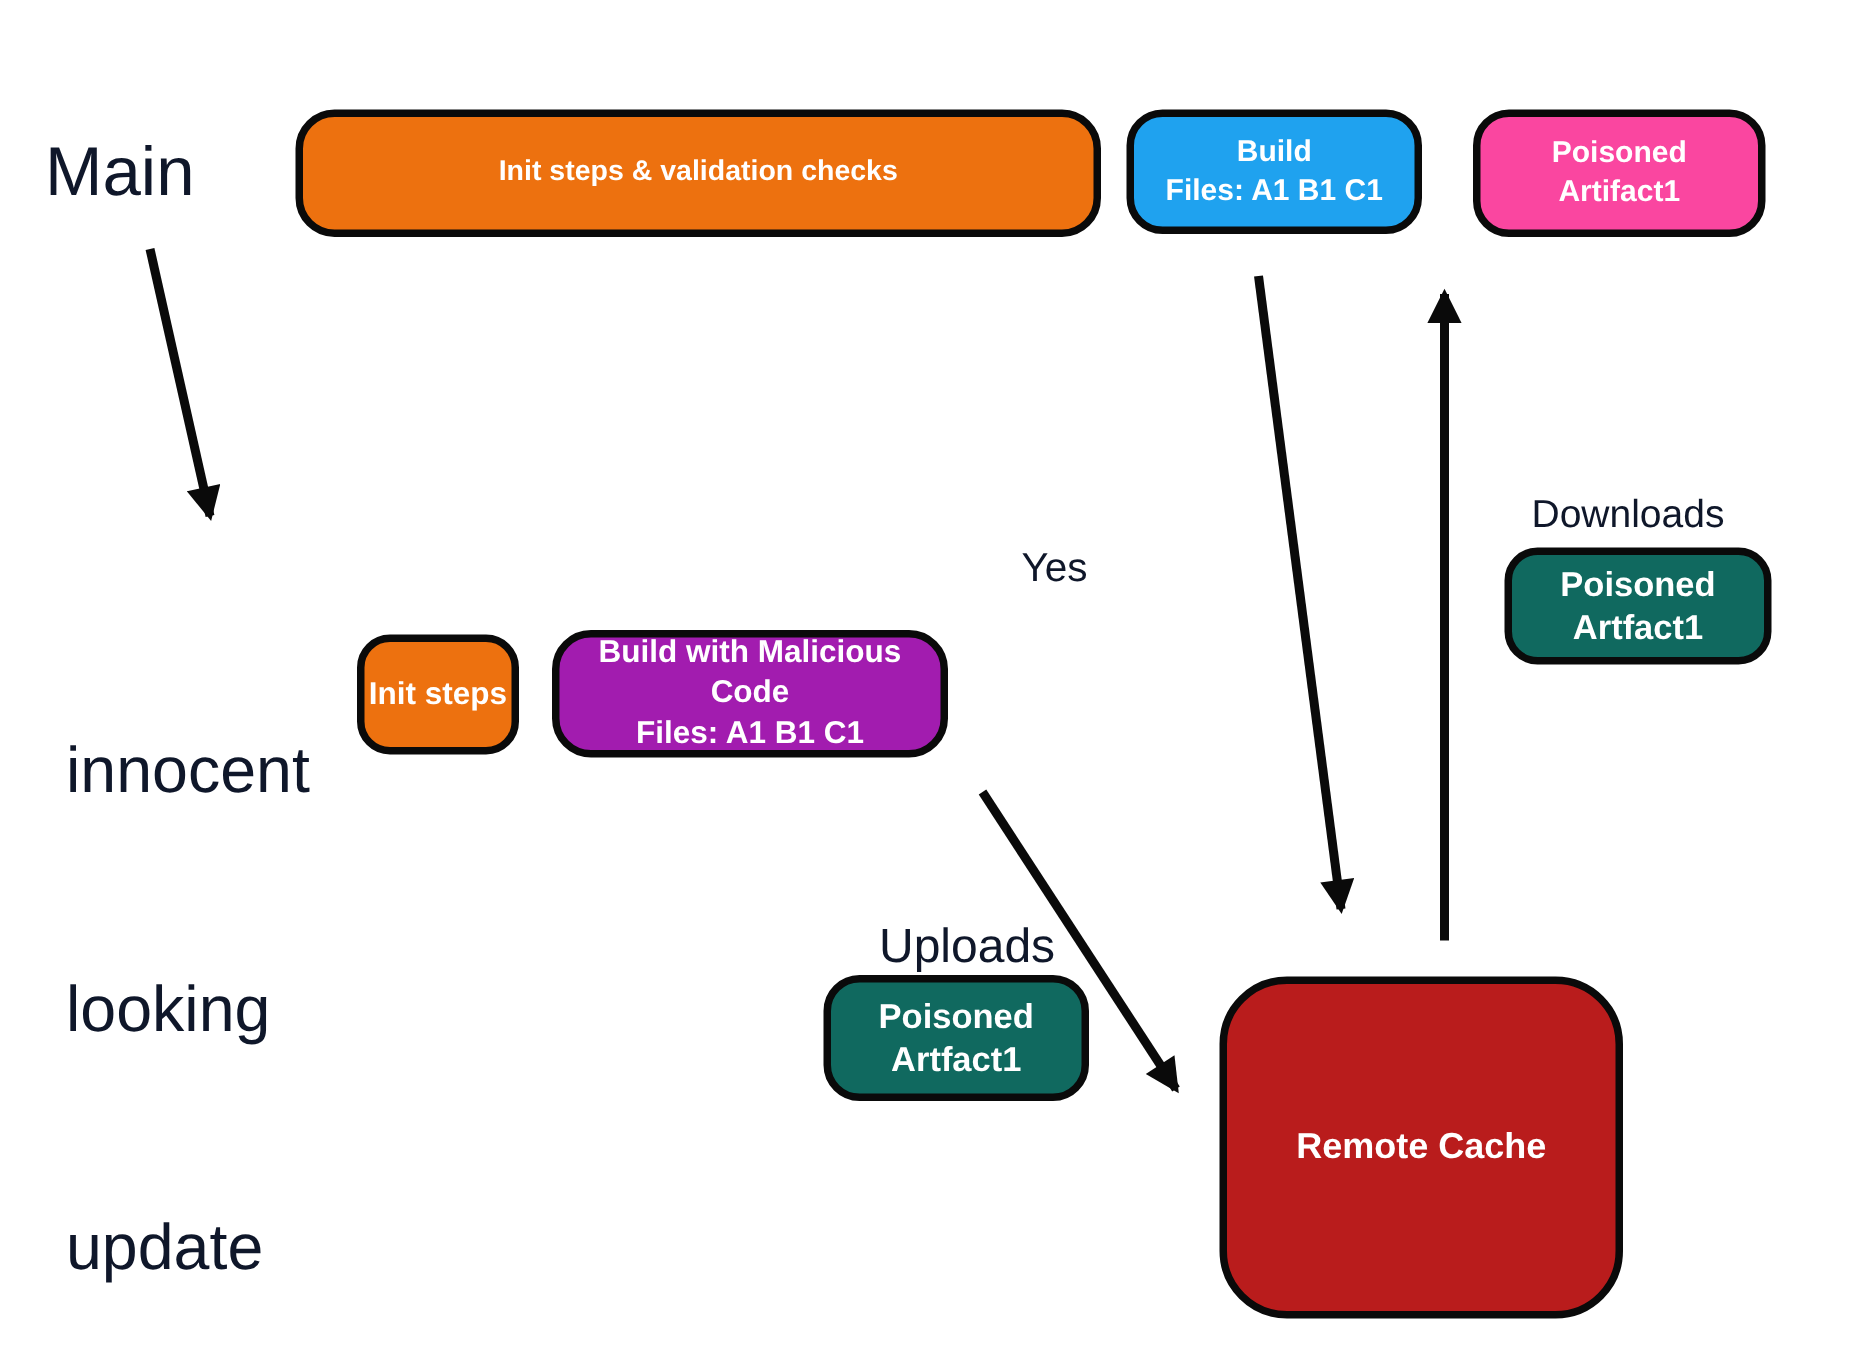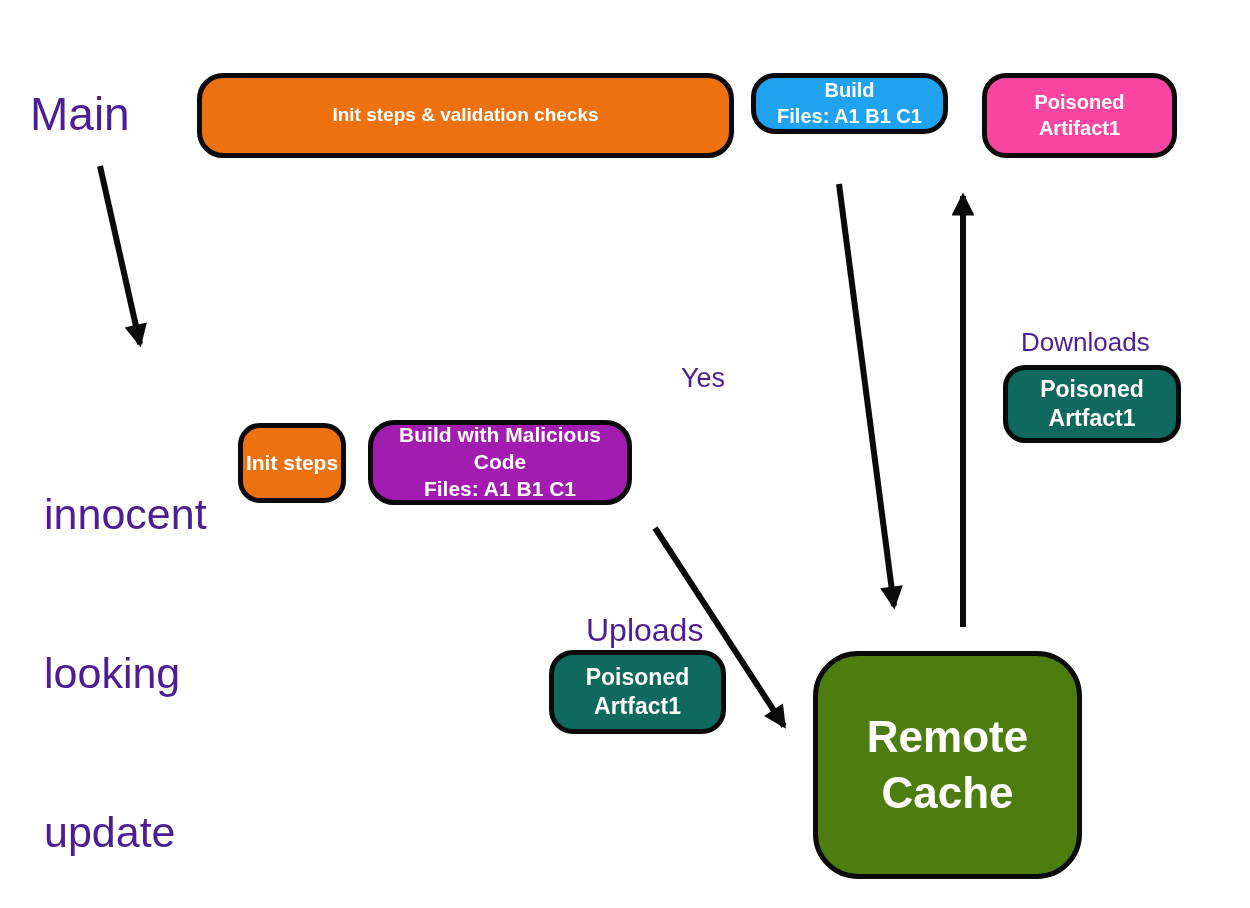--- a/index.html
+++ b/index.html
@@ -10,21 +10,21 @@
   }
   .canvas {
     position: relative;
     width: 1250px;
     height: 908px;
     background: #ffffff;
     overflow: hidden;
   }
   .free-label {
     position: absolute;
-    color: #4c1d95;
+    color: #0f172a;
     white-space: pre;
   }
   .node {
     position: absolute;
     box-sizing: border-box;
     border: 5px solid #0a0a0a;
     color: #ffffff;
     font-weight: bold;
     display: flex;
     flex-direction: column;
@@ -74,21 +74,21 @@
   </div>
 
   <div class="free-label mid-text" style="left:1021px; top:326px; font-size:26px;">Downloads</div>
 
   <div class="free-label mid-text" style="left:586px; top:610px; font-size:32px;">Uploads</div>
 
   <div class="node" style="left: 197px; top: 73px; width: 537px; height: 85px; border-radius: 26px; font-size: 19px; background-color: rgb(237, 113, 15); text-align: right;">
     <span>Init steps &amp; validation checks</span>
   </div>
 
-  <div class="node" style="left: 751px; top: 73px; width: 197px; height: 61px; border-radius: 24px; font-size: 20px; background-color: rgb(31, 162, 239);">
+  <div class="node" style="left: 751px; top: 73px; width: 197px; height: 83px; border-radius: 24px; font-size: 20px; background-color: rgb(31, 162, 239);">
     <span>Build</span>
     <span>Files: A1 B1 C1</span>
   </div>
 
   <div class="node" style="left: 982px; top: 73px; width: 195px; height: 85px; border-radius: 24px; font-size: 20px; background-color: rgb(250, 70, 160);">
     <span>Poisoned</span>
     <span>Artifact1</span>
   </div>
 
   <div class="node" style="left: 238px; top: 423px; width: 108px; height: 80px; border-radius: 22px; font-size: 21px; background-color: rgb(237, 113, 15);">
@@ -103,17 +103,17 @@
   <div class="node" style="left: 1003px; top: 365px; width: 178px; height: 78px; border-radius: 22px; font-size: 23px; background-color: rgb(16, 105, 95);">
     <span>Poisoned</span>
     <span>Artfact1</span>
   </div>
 
   <div class="node" style="left: 549px; top: 650px; width: 177px; height: 84px; border-radius: 24px; font-size: 23px; background-color: rgb(16, 105, 95);">
     <span>Poisoned</span>
     <span>Artfact1</span>
   </div>
 
-  <div class="node" style="left: 813px; top: 651px; width: 269px; height: 228px; border-radius: 45px; font-size: 44px; background-color: #4d7c0f;">
+  <div class="node" style="left: 813px; top: 651px; width: 269px; height: 228px; border-radius: 45px; font-size: 24px; background-color: #b91c1c;">
     <span>Remote Cache</span>
   </div>
 
 </div>
 
 </body></html>

